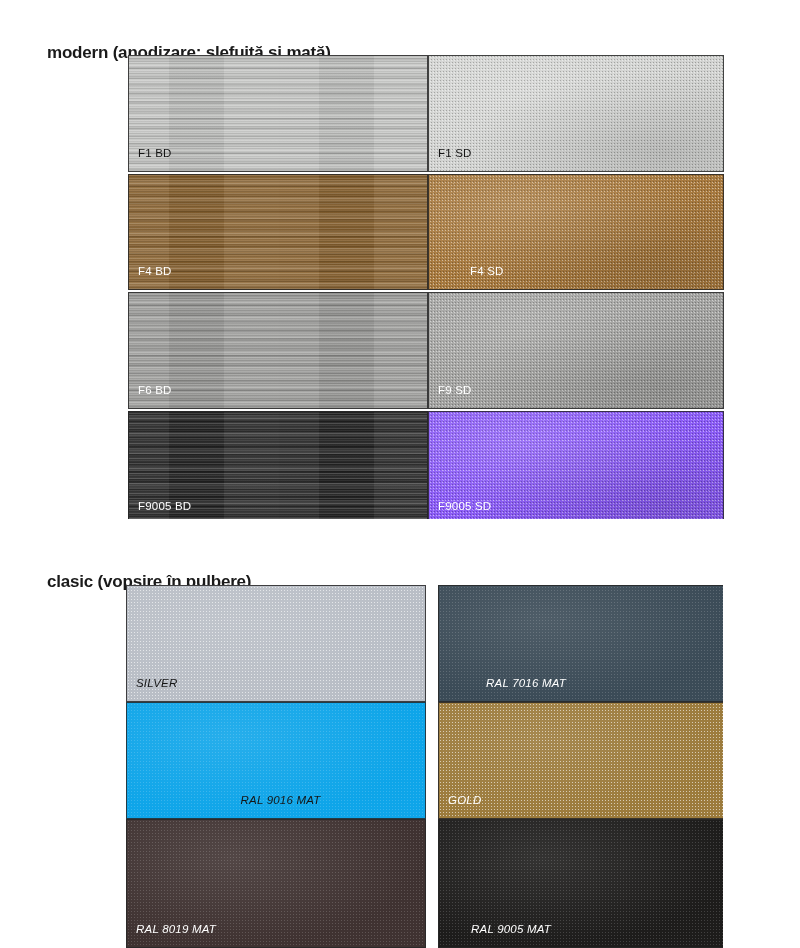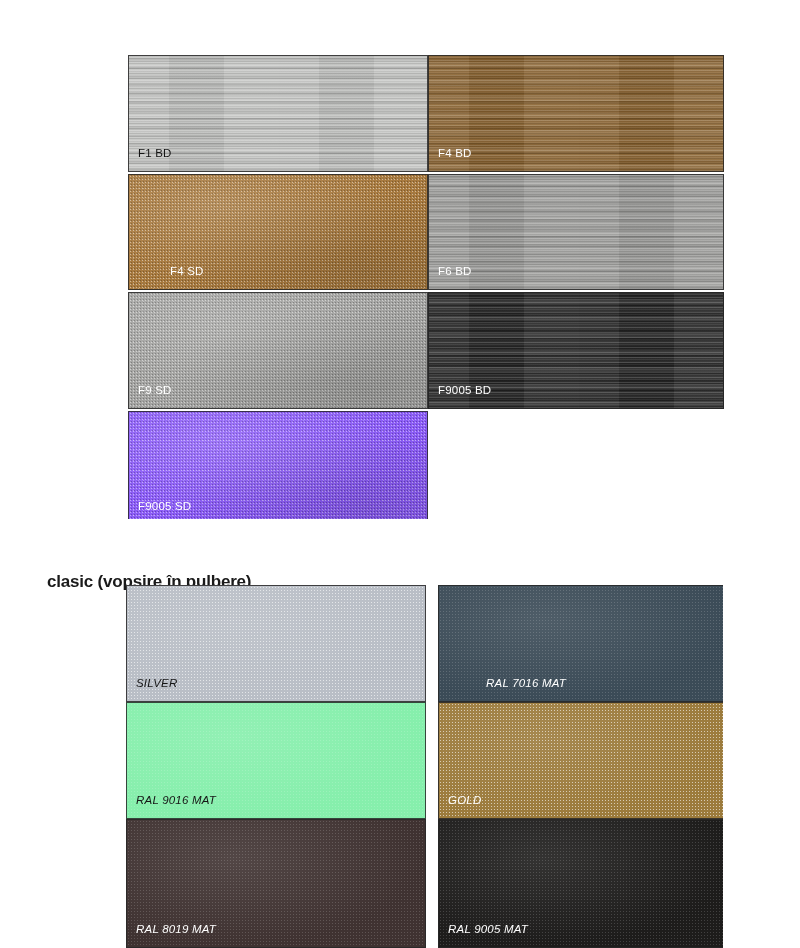--- a/index.html
+++ b/index.html
@@ -134,25 +134,30 @@
       radial-gradient(rgba(255,255,255,0.35) 0.5px, transparent 0.6px);
     background-size: 3px 3px, 4px 4px, 6px 6px;
     background-position: 0 0, 1px 2px, 3px 1px;
   }
 </style>
 </head>
 <body>
 
 <div class="page">
 
+  <h2 class="section-title" id="title-modern">modern (anodizare: șlefuită și mată)</h2>
 
   <div class="grid" id="grid-modern">
       <div class="swatch" style="background: rgb(195, 196, 194);">
         <div class="tex bd"></div>
         <span class="label lbl-dark">F1 BD</span>
+      </div>
+      <div class="swatch" style="background: rgb(210, 211, 209);">
+        <div class="tex sd"></div>
+        <span class="label lbl-dark">F1 SD</span>
       </div>
       <div class="swatch" style="background: rgb(138, 99, 48);">
         <div class="tex bd"></div>
         <span class="label lbl-light">F4 BD</span>
       </div>
       <div class="swatch" style="background: rgb(168, 122, 63); padding-left: 32px;">
         <div class="tex sd"></div>
         <span class="label lbl-light">F4 SD</span>
       </div>
       <div class="swatch" style="background: rgb(157, 157, 155);">
@@ -177,31 +182,31 @@
 
   <div class="grid" id="grid-clasic">
       <div class="swatch" style="background: rgb(185, 190, 198);">
         <div class="tex pc mt"></div>
         <span class="label lbl-dark">SILVER</span>
       </div>
       <div class="swatch" style="background: rgb(59, 75, 87); padding-left: 38px;">
         <div class="tex pc"></div>
         <span class="label lbl-light">RAL 7016 MAT</span>
       </div>
-      <div class="swatch" style="background: #86efac;">
+      <div class="swatch" style="background: #0ea5e9; justify-content: center;">
         <div class="tex pc"></div>
         <span class="label lbl-dark">RAL 9016 MAT</span>
       </div>
       <div class="swatch" style="background: rgb(156, 123, 60);">
         <div class="tex pc mt"></div>
         <span class="label lbl-light">GOLD</span>
       </div>
       <div class="swatch" style="background: rgb(63, 50, 49);">
         <div class="tex pc"></div>
         <span class="label lbl-light">RAL 8019 MAT</span>
       </div>
-      <div class="swatch" style="background: rgb(29, 28, 27);">
+      <div class="swatch" style="background: rgb(29, 28, 27); padding-left: 23px;">
         <div class="tex pc"></div>
         <span class="label lbl-light">RAL 9005 MAT</span>
       </div>
     </div>
 
 </div>
 
 </body></html>

